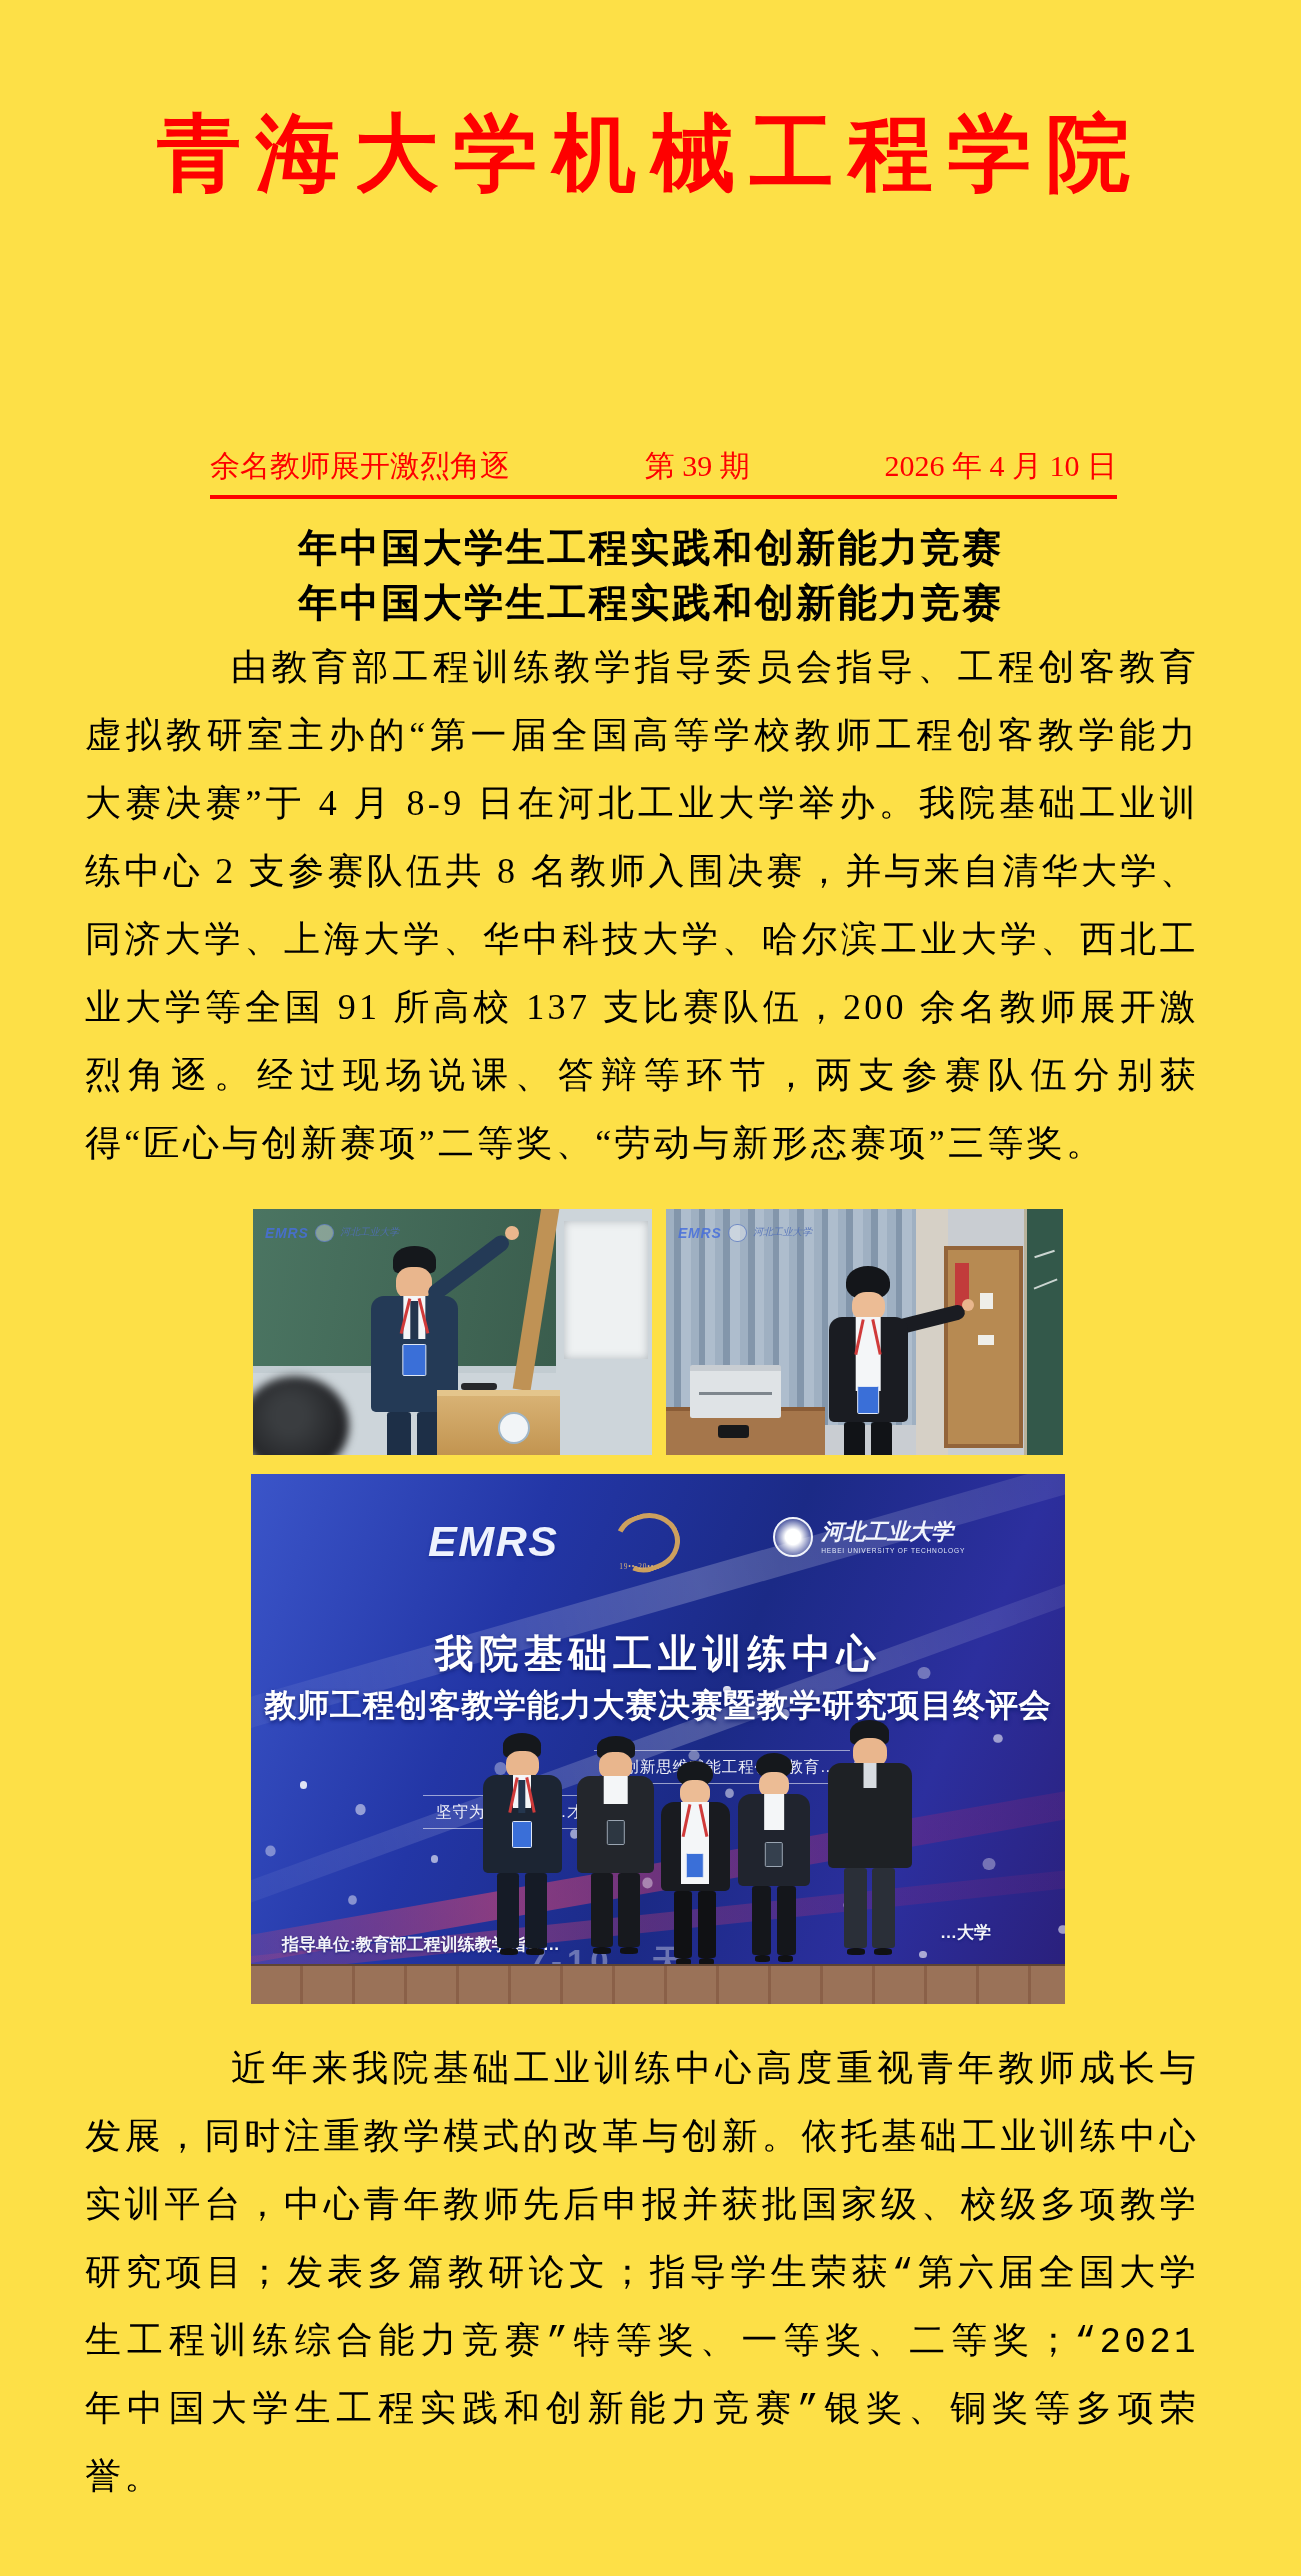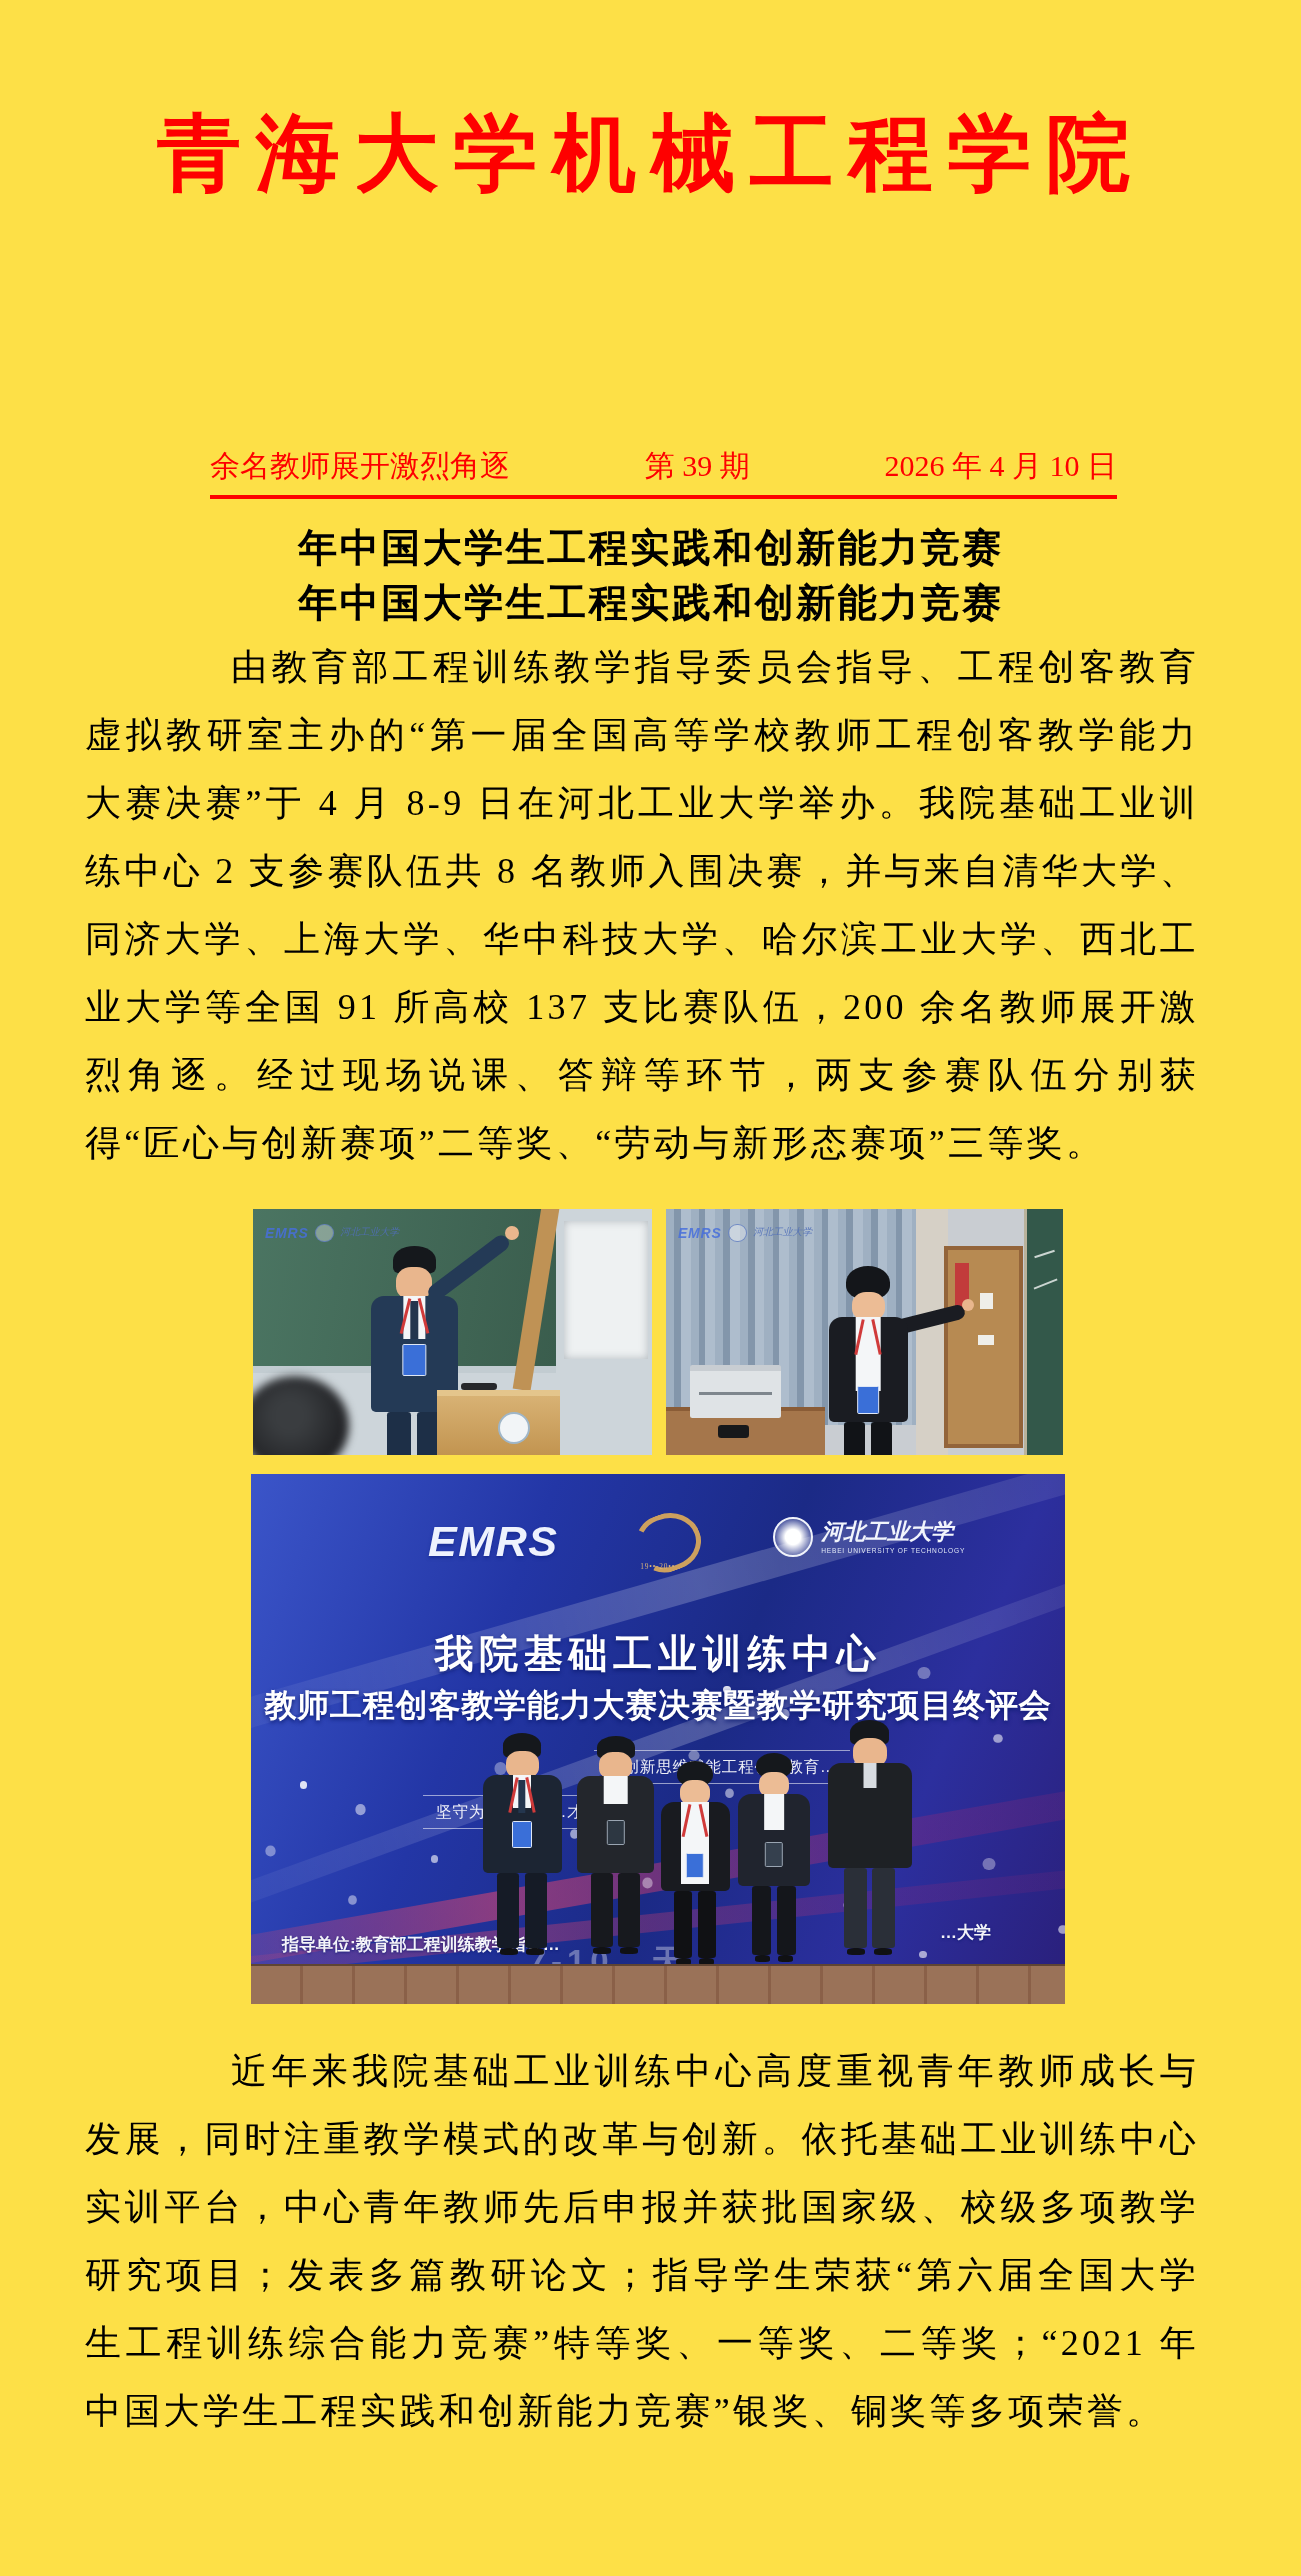--- a/index.html
+++ b/index.html
@@ -15,21 +15,21 @@
     justify-content:space-between;align-items:baseline;color:#fe0000;font-size:30px;
     padding-bottom:8.2px;border-bottom:4.1px solid #fe0000;white-space:nowrap;}
 
   
   .headline{position:absolute;top:520px;left:0;width:100%;text-align:center;
     font-family:"Liberation Sans",sans-serif;font-weight:bold;font-size:39px;
     line-height:55px;letter-spacing:2.5px;color:#000;}
   .para{position:absolute;left:85px;width:1114px;margin:0;font-size:36px;line-height:68px;
     letter-spacing:3.3px;text-align:justify;text-indent:146px;color:#000;}
   .para1{top:633px;}
-  .para2{top:2037px;}
+  .para2{top:2037px;font-family:Liberation Mono, monospace;}
 
   
   .photo{position:absolute;overflow:hidden;background:#cdd5da;}
   .photo-left{left:253px;top:1209px;width:399px;height:246px;}
   .photo-right{left:666px;top:1209px;width:397px;height:246px;background:#c9cdd2;}
   .photo-group{left:251px;top:1474px;width:814px;height:530px;
     background:linear-gradient(112deg,#3b55c9 0%,#2336a6 30%,#1b2a86 55%,#2c2f9e 78%,#2a1f7a 100%);}
   .abs{position:absolute;}
 
   
@@ -217,21 +217,21 @@
     <div class="streak" style="top:46%;height:21.3px;transform:rotate(-20deg);"></div>
     <div class="streak streak-red" style="top:72%;height:28px;transform:rotate(-10deg);"></div>
     <div class="streak streak-red" style="top:82%;height:18px;transform:rotate(-6deg);opacity:.7;"></div>
     <div class="bokeh" style="left:6%;top:58%;"></div>
     <div class="bokeh" style="left:58%;top:40%;"></div>
     <div class="bokeh" style="left:66%;top:76%;"></div>
 
     <div class="abs" style="left:177px;top:43px;">
       <span class="emrs-big">EMRS</span>
     </div>
-    <div class="abs" style="left:386px;top:39px;">
+    <div class="abs" style="left:365px;top:39px;">
       <div class="gold-ribbon"></div>
         <div class="gold-years">19••-20••</div>
     </div>
     <div class="abs" style="left:522px;top:43px;display:flex;align-items:flex-start;gap:8.2px;">
       <div class="seal-big"></div>
       <div>
         <div class="seal-script">河北工业大学</div>
         <div class="seal-en">HEBEI UNIVERSITY OF TECHNOLOGY</div>
       </div>
     </div>

